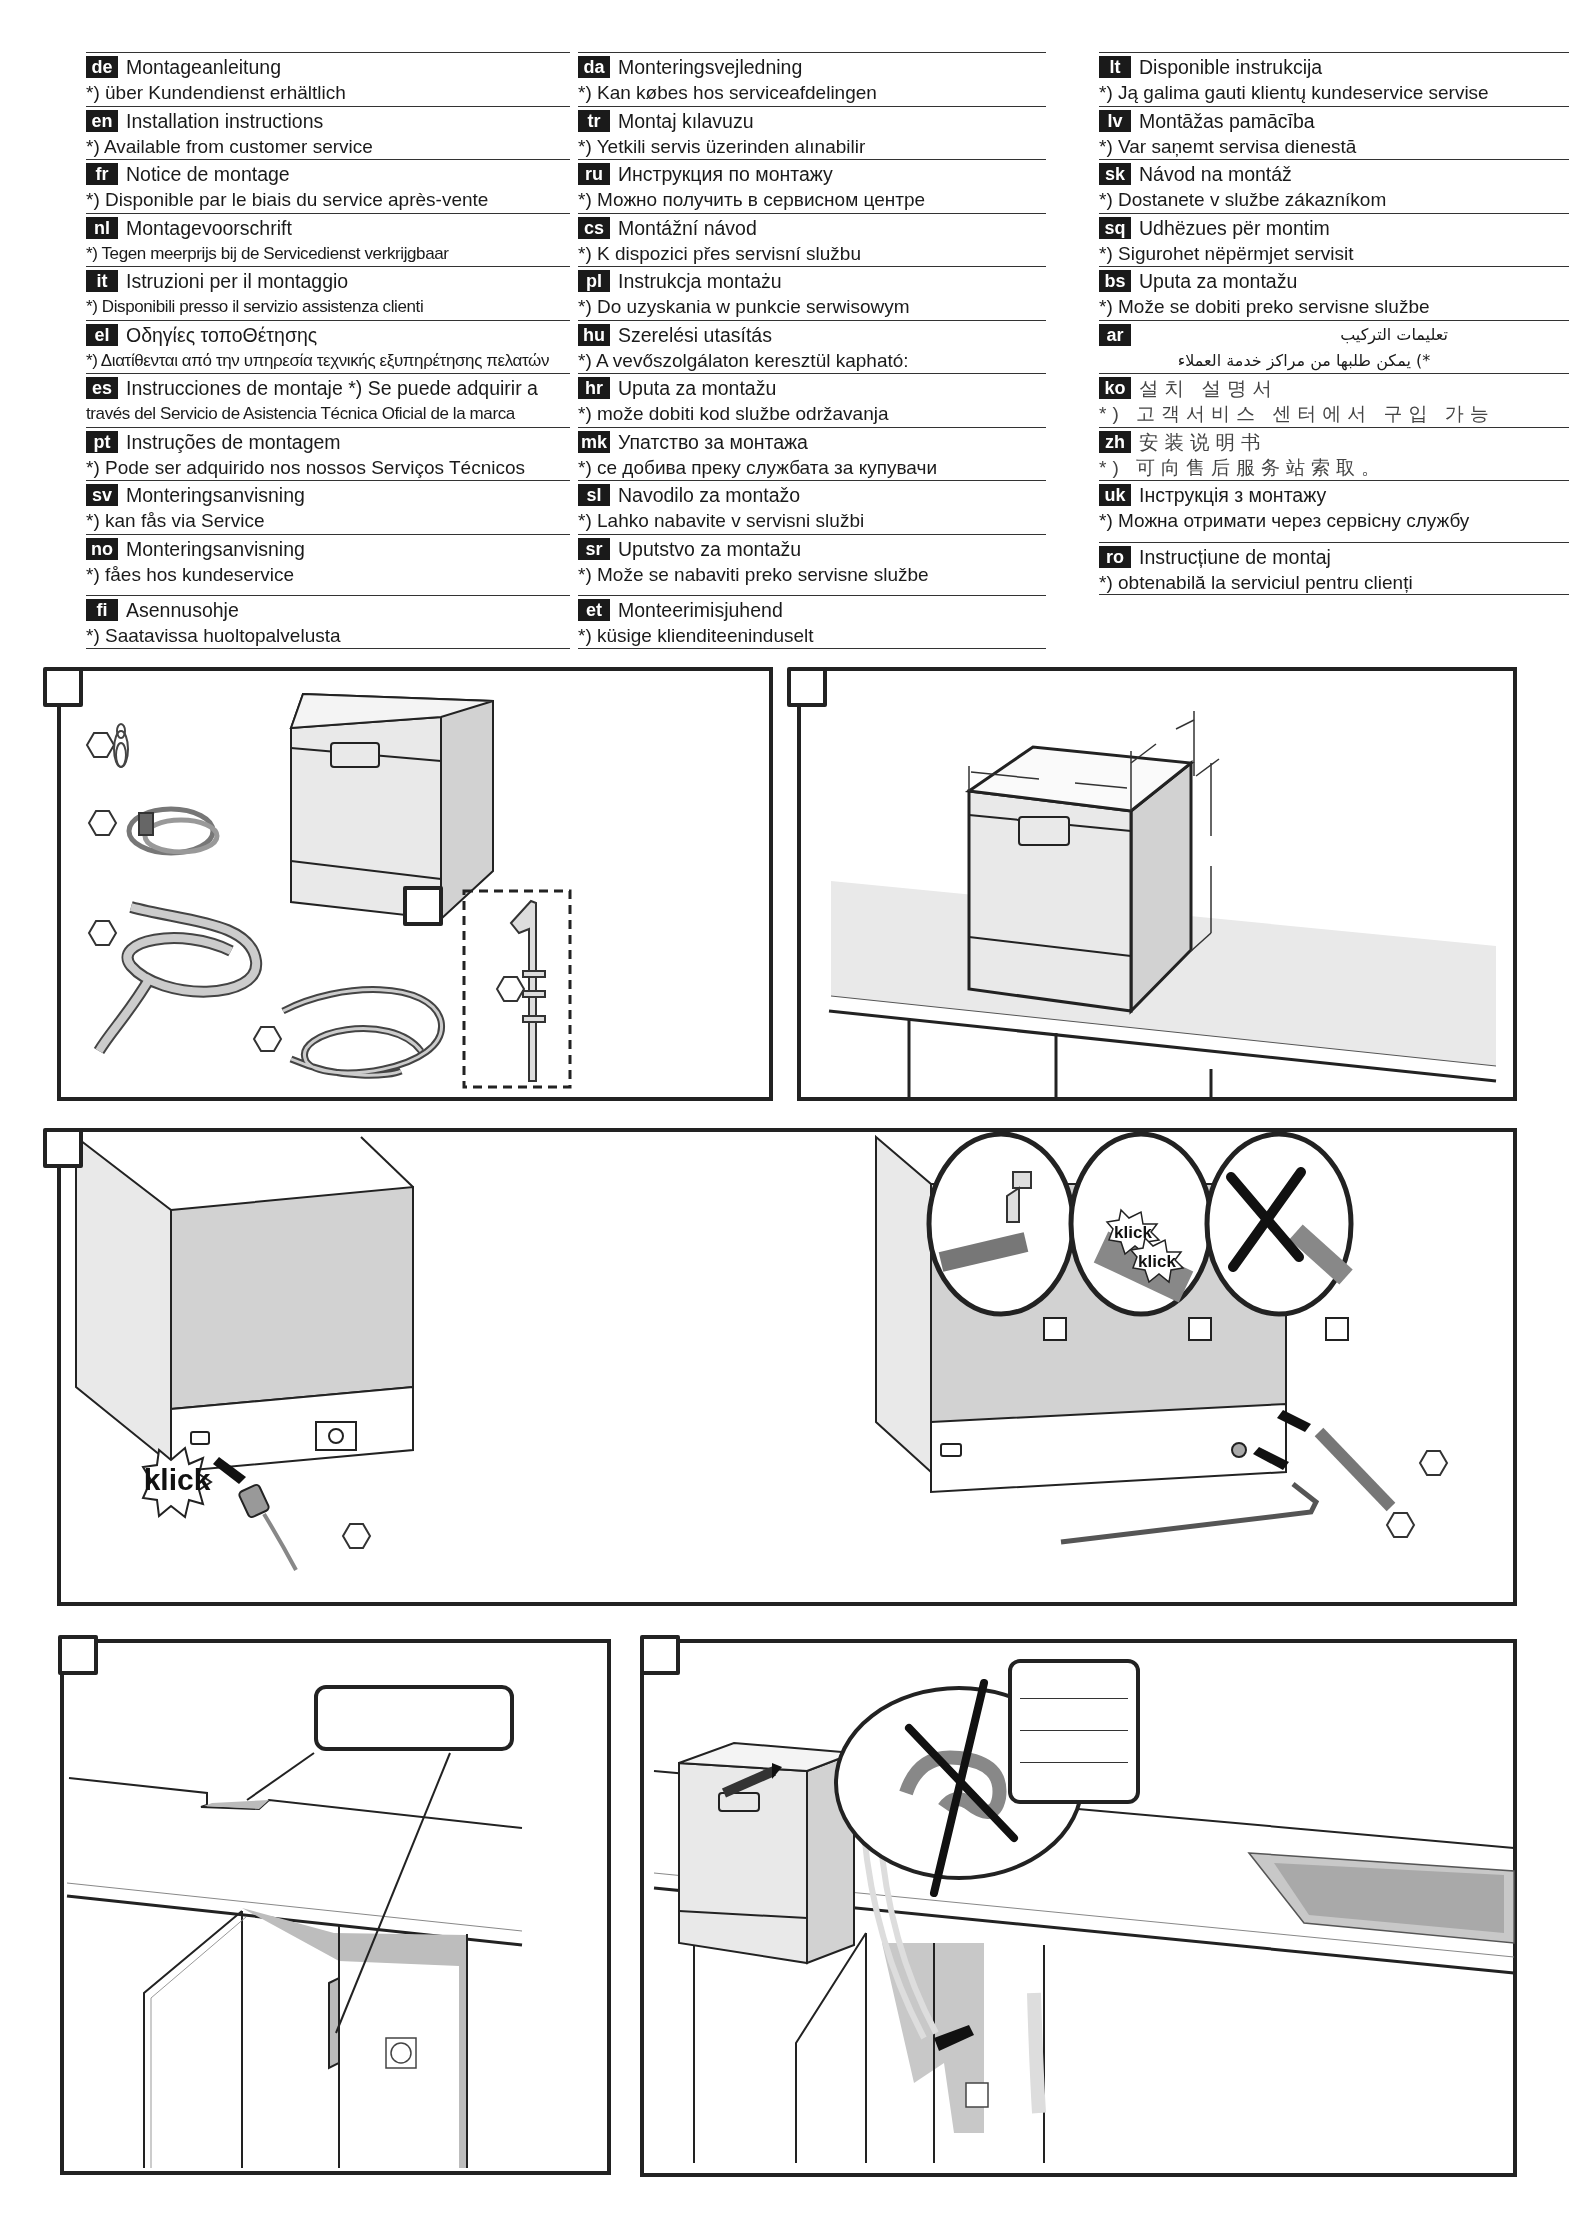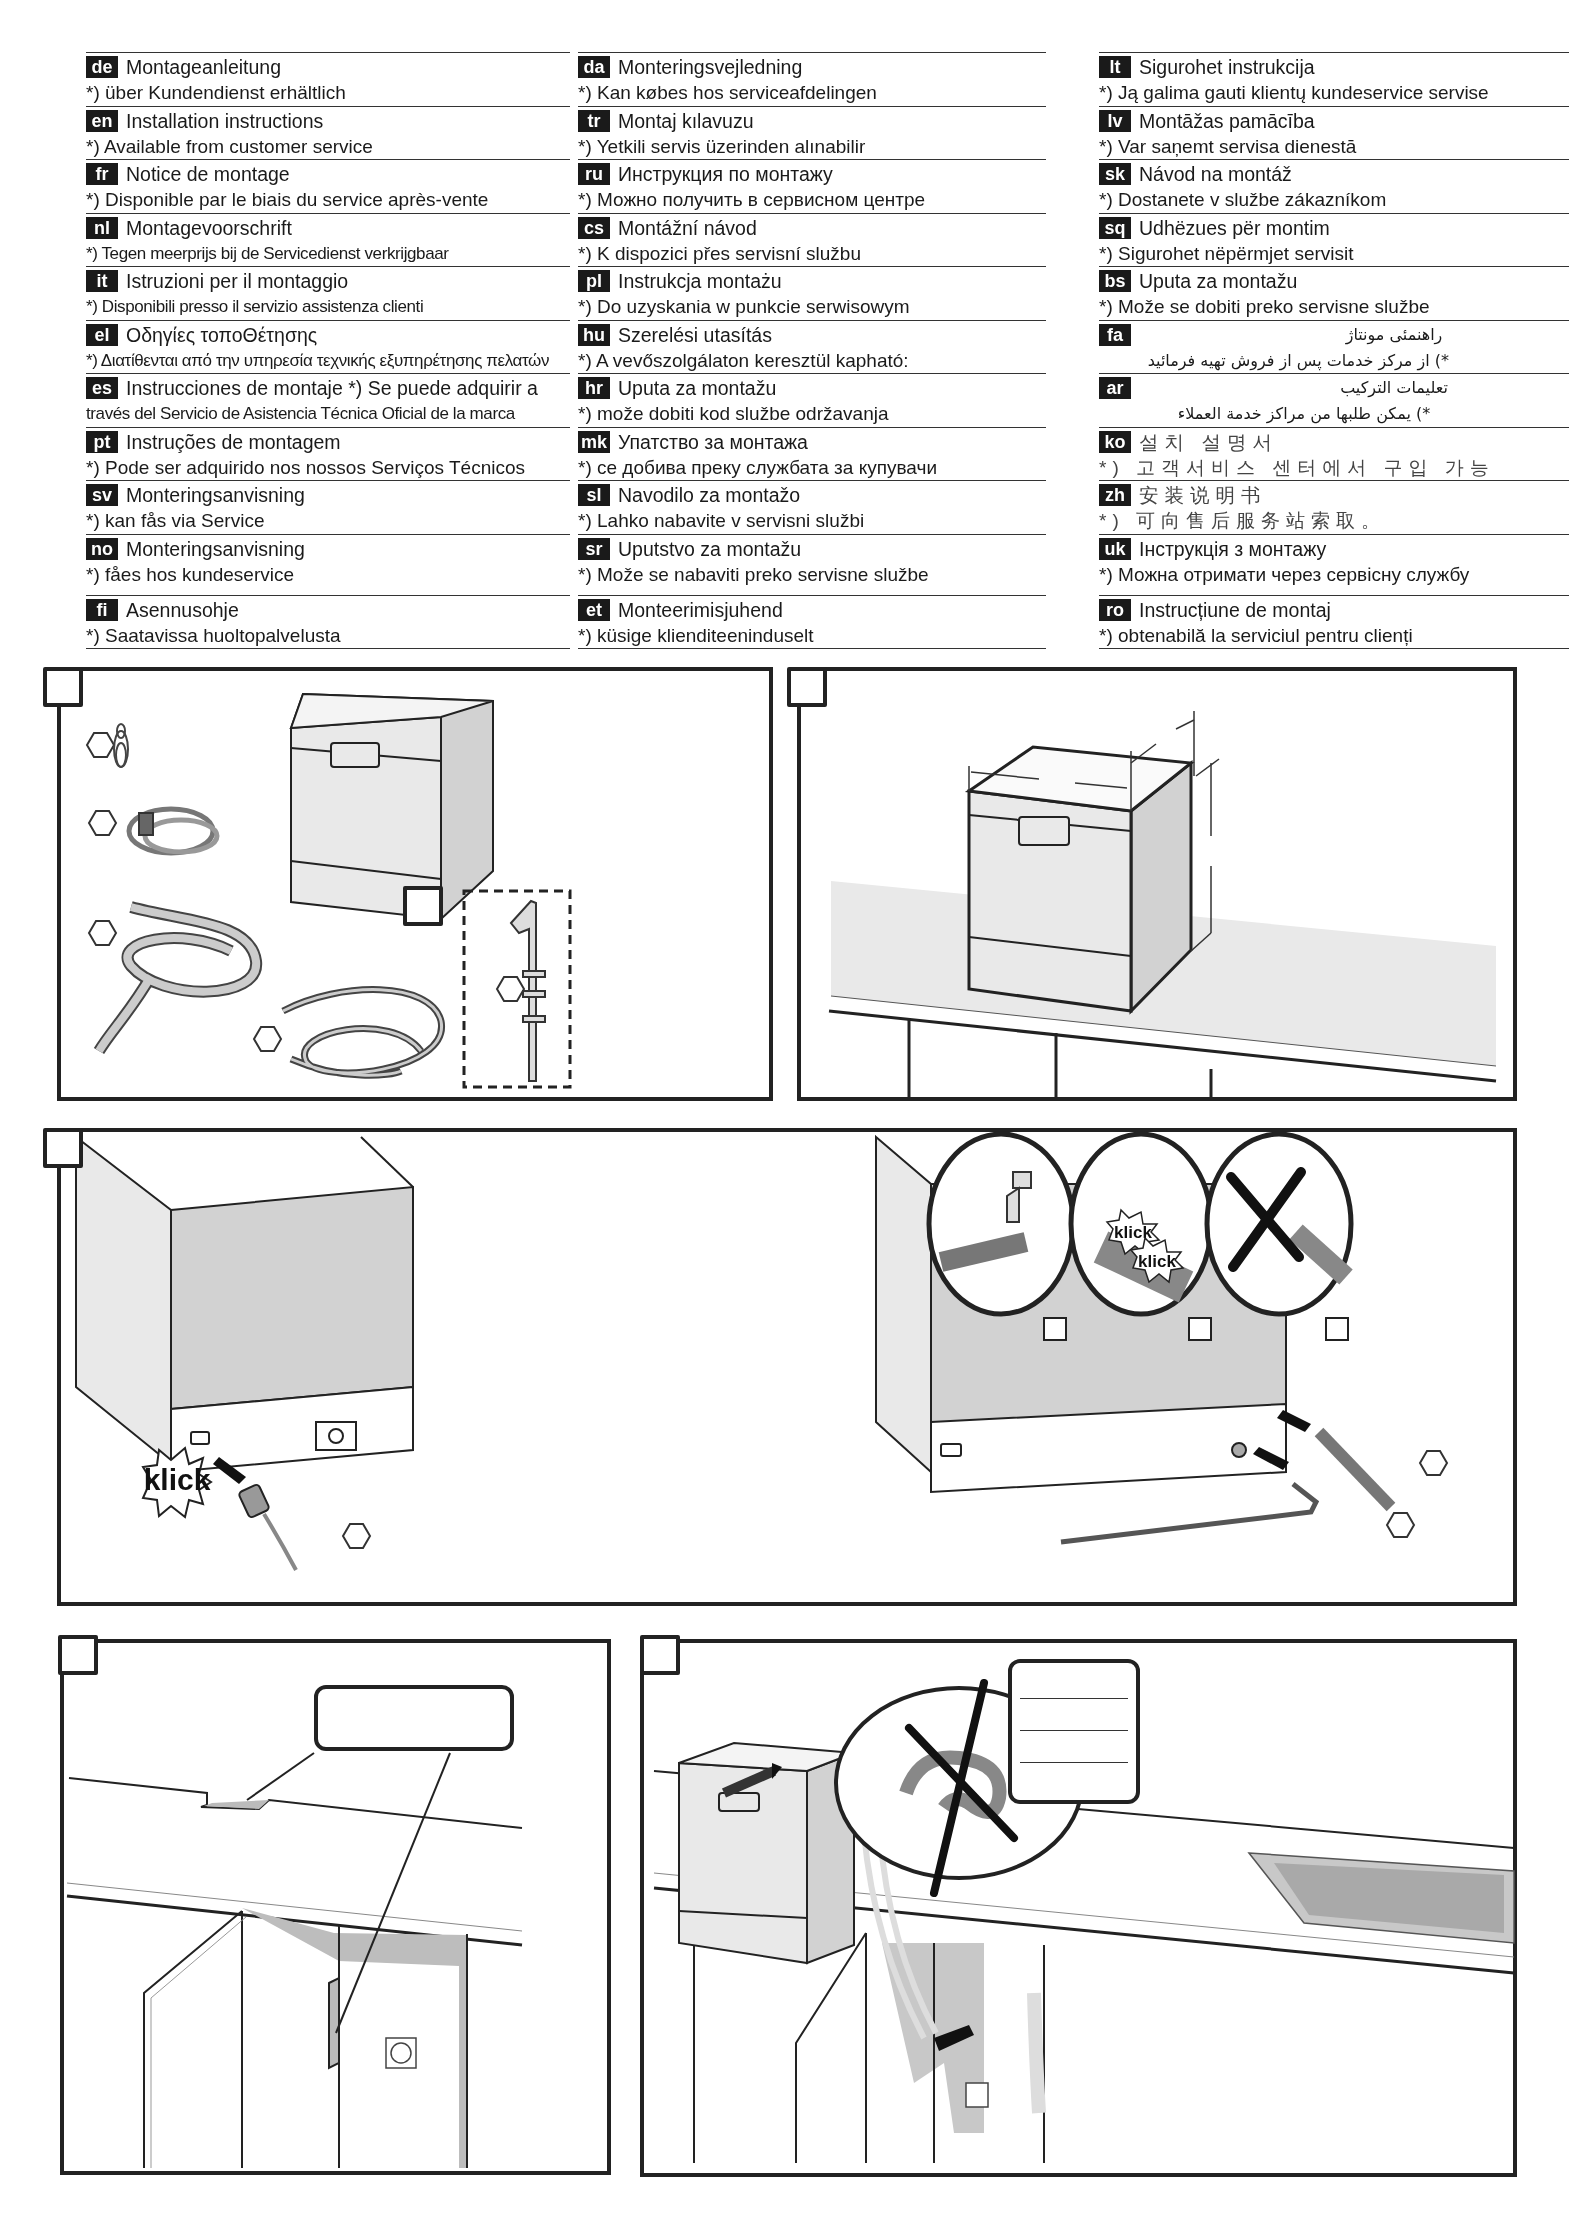--- a/index.html
+++ b/index.html
@@ -184,21 +184,21 @@
         <span class="code">et</span>
         <span>Monteerimisjuhend</span>
       </div>
       <div class="lang-line2">*) küsige klienditeeninduselt</div>
     </div>
   </div>
 <div class="lang-col c3" id="col2">
     <div class="lang-entry">
       <div class="lang-line1">
         <span class="code">lt</span>
-        <span>Sigurohet instrukcija</span>
+        <span>Disponible instrukcija</span>
       </div>
       <div class="lang-line2">*) Ją galima gauti klientų kundeservice servise</div>
     </div>
     <div class="lang-entry">
       <div class="lang-line1">
         <span class="code">lv</span>
         <span>Montāžas pamācība</span>
       </div>
       <div class="lang-line2">*) Var saņemt servisa dienestā</div>
     </div>
@@ -215,27 +215,20 @@
         <span>Udhëzues për montim</span>
       </div>
       <div class="lang-line2">*) Sigurohet nëpërmjet servisit</div>
     </div>
     <div class="lang-entry">
       <div class="lang-line1">
         <span class="code">bs</span>
         <span>Uputa za montažu</span>
       </div>
       <div class="lang-line2">*) Može se dobiti preko servisne službe</div>
-    </div>
-    <div class="lang-entry">
-      <div class="lang-line1">
-        <span class="code">fa</span>
-        <span class="rtl rtl1">راهنمئى مونتاژ</span>
-      </div>
-      <div class="lang-line2 rtl rtl2">*) از مرکز خدمات پس از فروش تهیه فرمائید</div>
     </div>
     <div class="lang-entry">
       <div class="lang-line1">
         <span class="code">ar</span>
         <span class="rtl rtl1">تعليمات التركيب</span>
       </div>
       <div class="lang-line2 rtl rtl2">*) يمكن طلبها من مراكز خدمة العملاء</div>
     </div>
     <div class="lang-entry">
       <div class="lang-line1">

